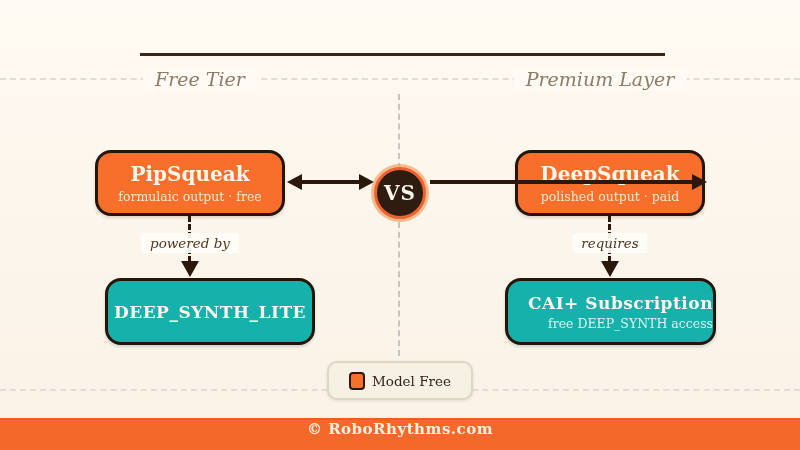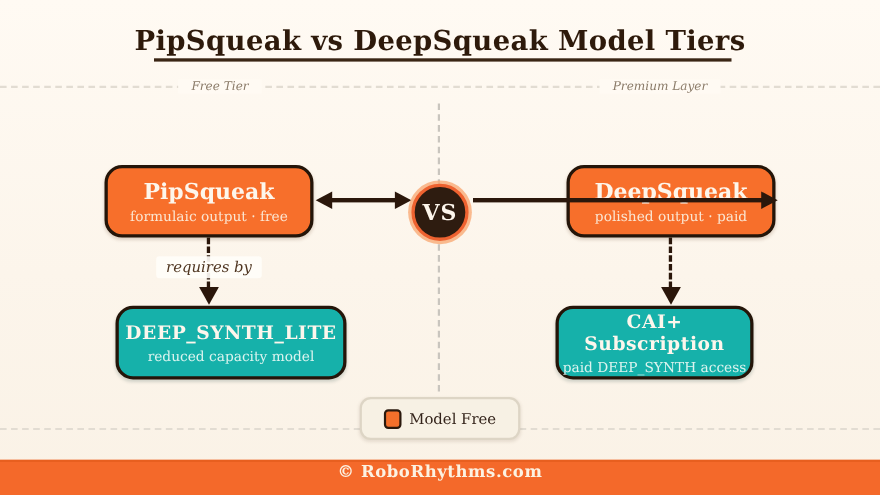--- a/index.html
+++ b/index.html
@@ -30,21 +30,21 @@
   
   .h-dash { position: absolute; left: 0; width: 800px; height: 0; border-top: 2px dashed #e2dcd2; }
   .h-dash.top { top: 78px; }
   .h-dash.bottom { top: 389px; }
   .v-dash {
     position: absolute; left: 398px; top: 94px; height: 262px; width: 0;
     border-left: 2px dashed #c9c5be;
   }
   .tier-label {
     position: absolute; top: 78px; transform: translateY(-46%);
-    font-style: italic; font-size: 11px; color: #8b7b69;
+    font-style: italic; font-size: 19px; color: #8b7b69;
     background: #fffaf3; padding: 0 12px;
   }
   .tier-label.free { left: 200px; transform: translate(-50%, -46%); }
   .tier-label.premium { left: 600px; transform: translate(-50%, -46%); }
 
   
   .node {
     position: absolute;
     display: flex; flex-direction: column; align-items: center; justify-content: center;
     border: 3px solid #241509; border-radius: 16px;
@@ -55,21 +55,21 @@
   .node-title { font-weight: bold; color: #fdf6ec; }
   .node.orange .node-title { font-size: 20px; }
   .node.teal .node-title   { font-size: 17px; letter-spacing: 0.5px; }
   .node-sub { font-size: 12.5px; }
   .node.orange .node-sub { color: #fbe6d2; }
   .node.teal .node-sub   { color: #dcf4ef; }
 
   .pipsqueak   { left: 95px;  top: 150px; width: 190px; height: 66px; }
   .deepsqueak  { left: 515px; top: 150px; width: 190px; height: 66px; }
   .synthlite   { left: 85px;  top: 278px; width: 210px; height: 67px; margin-left: 20px; }
-  .caisub      { left: 505px; top: 278px; width: 180px; height: 67px; }
+  .caisub      { left: 505px; top: 278px; width: 211px; height: 67px; align-items: flex-end; }
 
   
   .vs-badge {
     position: absolute; left: 374px; top: 167px;
     width: 52px; height: 52px; border-radius: 50%;
     background: #2e1c10;
     border: 3px solid #ee6230;
     box-shadow: 0 0 0 3px rgba(248,166,111,0.75);
     display: flex; align-items: center; justify-content: center;
     color: #fdf6ec; font-weight: bold; font-size: 20px; letter-spacing: 1px;
@@ -126,21 +126,20 @@
     background: #f4692a; border-top: 2px solid #e85f1f;
     display: flex; align-items: flex-start; justify-content: center;
   }
   .footer-text { font-size: 15px; font-weight: bold; color: #fcf2e2; letter-spacing: 0.5px; }
 </style>
 </head>
 <body>
 
 <div class="canvas">
 
-  <div class="title">PipSqueak vs DeepSqueak Model Tiers</div>
   <div class="title-underline"></div>
 
   <div class="h-dash top"></div>
   <div class="h-dash bottom"></div>
   <div class="v-dash"></div>
 
   <div class="tier-label free">Free Tier</div>
   <div class="tier-label premium">Premium Layer</div>
 
   <div class="node orange pipsqueak">
@@ -157,33 +156,33 @@
   <div class="tri west"></div>
   <div class="tri east mid"></div>
 
   <div class="arrow-line right-seg"></div>
   <div class="tri east far"></div>
 
   <div class="vs-badge">VS</div>
 
   <div class="drop-line left-drop"></div>
   <div class="tri south left-head"></div>
-  <div class="conn-label left-lbl">requires by</div>
+  <div class="conn-label left-lbl">powered by</div>
 
   <div class="drop-line right-drop"></div>
   <div class="tri south right-head"></div>
+  <div class="conn-label right-lbl">requires</div>
 
   <div class="node teal synthlite">
     <div class="node-title">DEEP_SYNTH_LITE</div>
-    <div class="node-sub">reduced capacity model</div>
   </div>
 
   <div class="node teal caisub">
     <div class="node-title">CAI+ Subscription</div>
-    <div class="node-sub">paid DEEP_SYNTH access</div>
+    <div class="node-sub">free DEEP_SYNTH access</div>
   </div>
 
   <div class="legend">
     <div class="legend-item">
       <span class="swatch orange"></span>
       <span class="legend-text">Model Free</span>
     </div>
   </div>
 
   <div class="footer">

